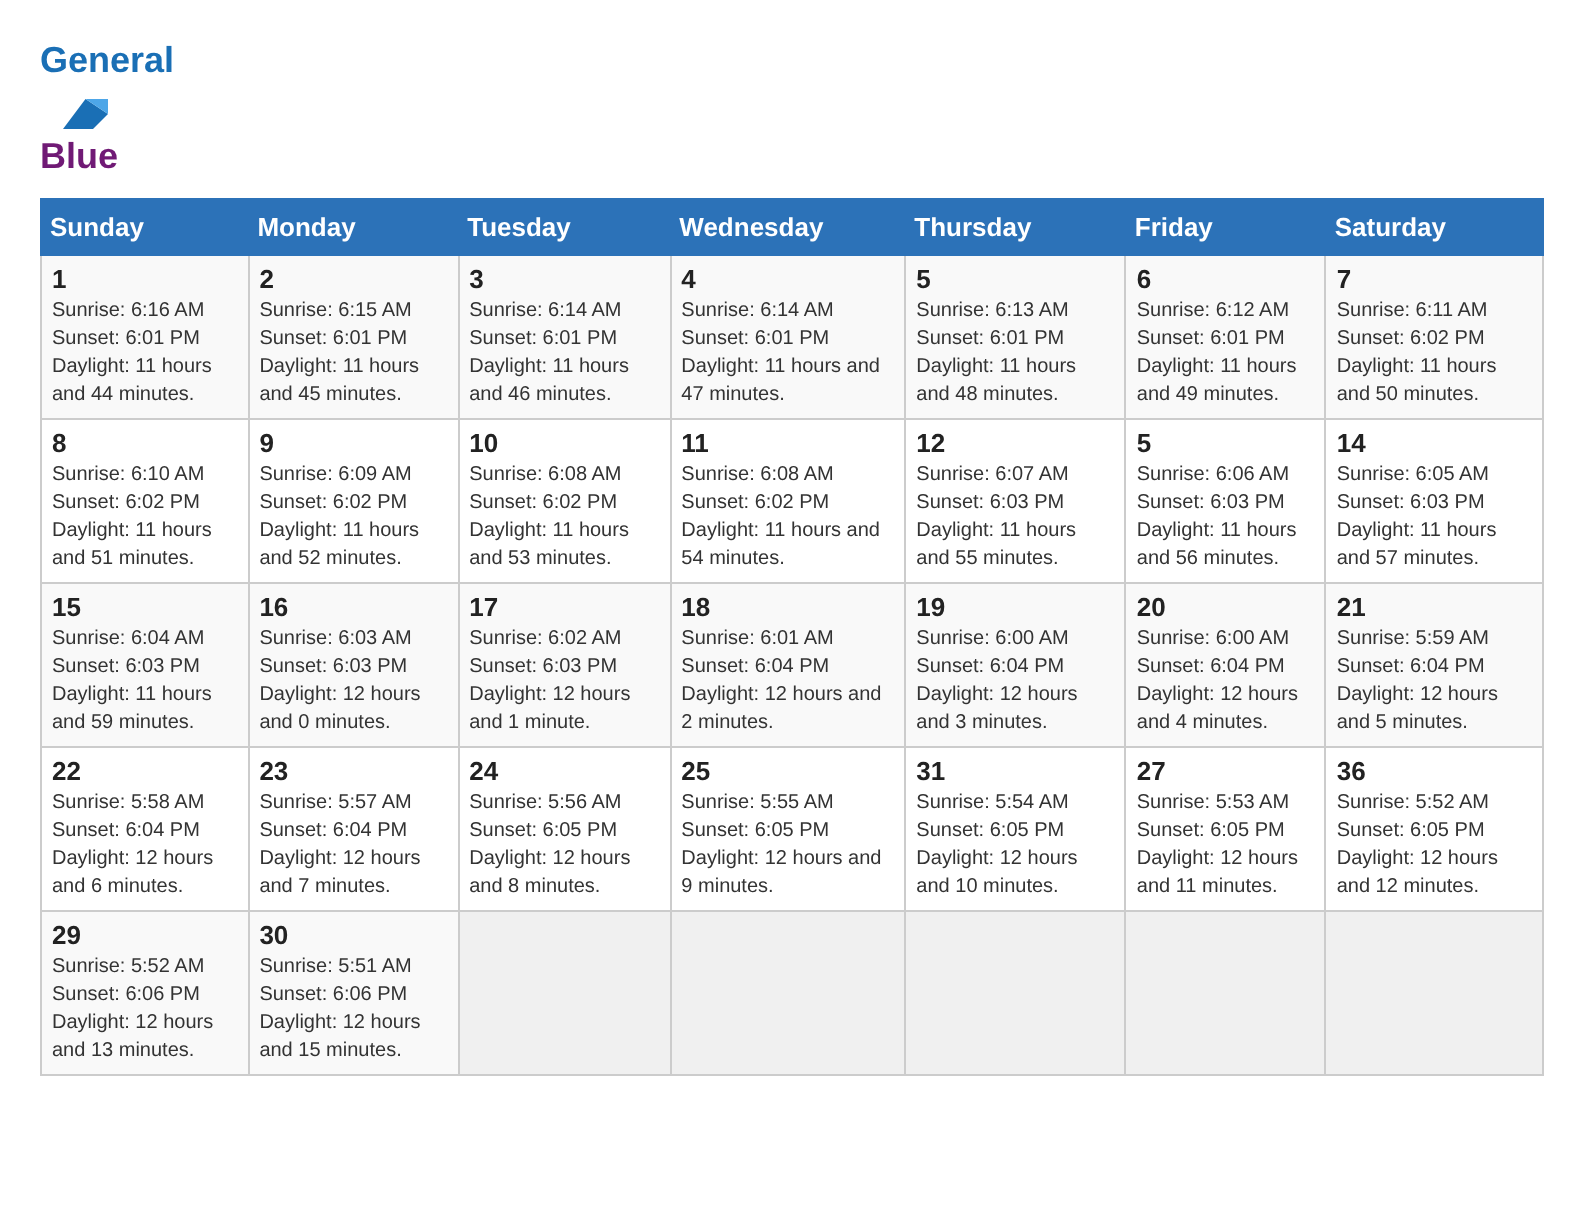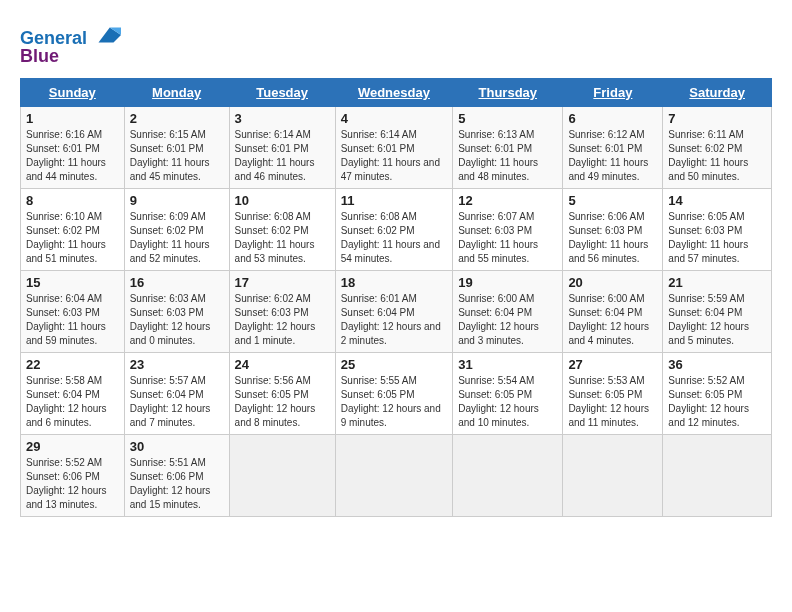--- a/index.html
+++ b/index.html
@@ -48,25 +48,24 @@
     }
     table {
       width: 100%;
       border-collapse: collapse;
       font-size: 11px;
     }
     thead tr th {
       background-color: #2c72b8;
       color: #fff;
       padding: 6px 4px;
-      text-align: center;
+      text-align: left;
       font-size: 13px;
       font-weight: bold;
       border: 1px solid #2c72b8;
-      text-decoration: underline;
     }
     tbody tr td {
       border: 1px solid #ccc;
       padding: 4px 5px;
       vertical-align: top;
       height: 80px;
       background: #fff;
     }
     tbody tr:nth-child(odd) td {
       background: #f9f9f9;
@@ -86,21 +85,21 @@
     .empty-cell {
       background: #f0f0f0 !important;
     }
   </style>
 </head>
 <body>
 
 <div class="header">
   <div class="logo">
     <div>
-      <div style="display:flex;align-items:flex-end;">
+      <div style="display:flex;align-items:flex-start;flex-direction:column;">
         <div class="logo-text">
           <span>General</span>
         </div>
         <svg class="logo-icon" viewBox="0 0 40 30">
           <polygon points="10,25 25,5 40,15 30,25" fill="#1a6fb5"></polygon>
           <polygon points="25,5 40,15 40,5" fill="#4da6e8"></polygon>
         </svg>
       </div>
       <div class="logo-text" style="color:#701a75;margin-top:-4px;">Blue</div>
     </div>

